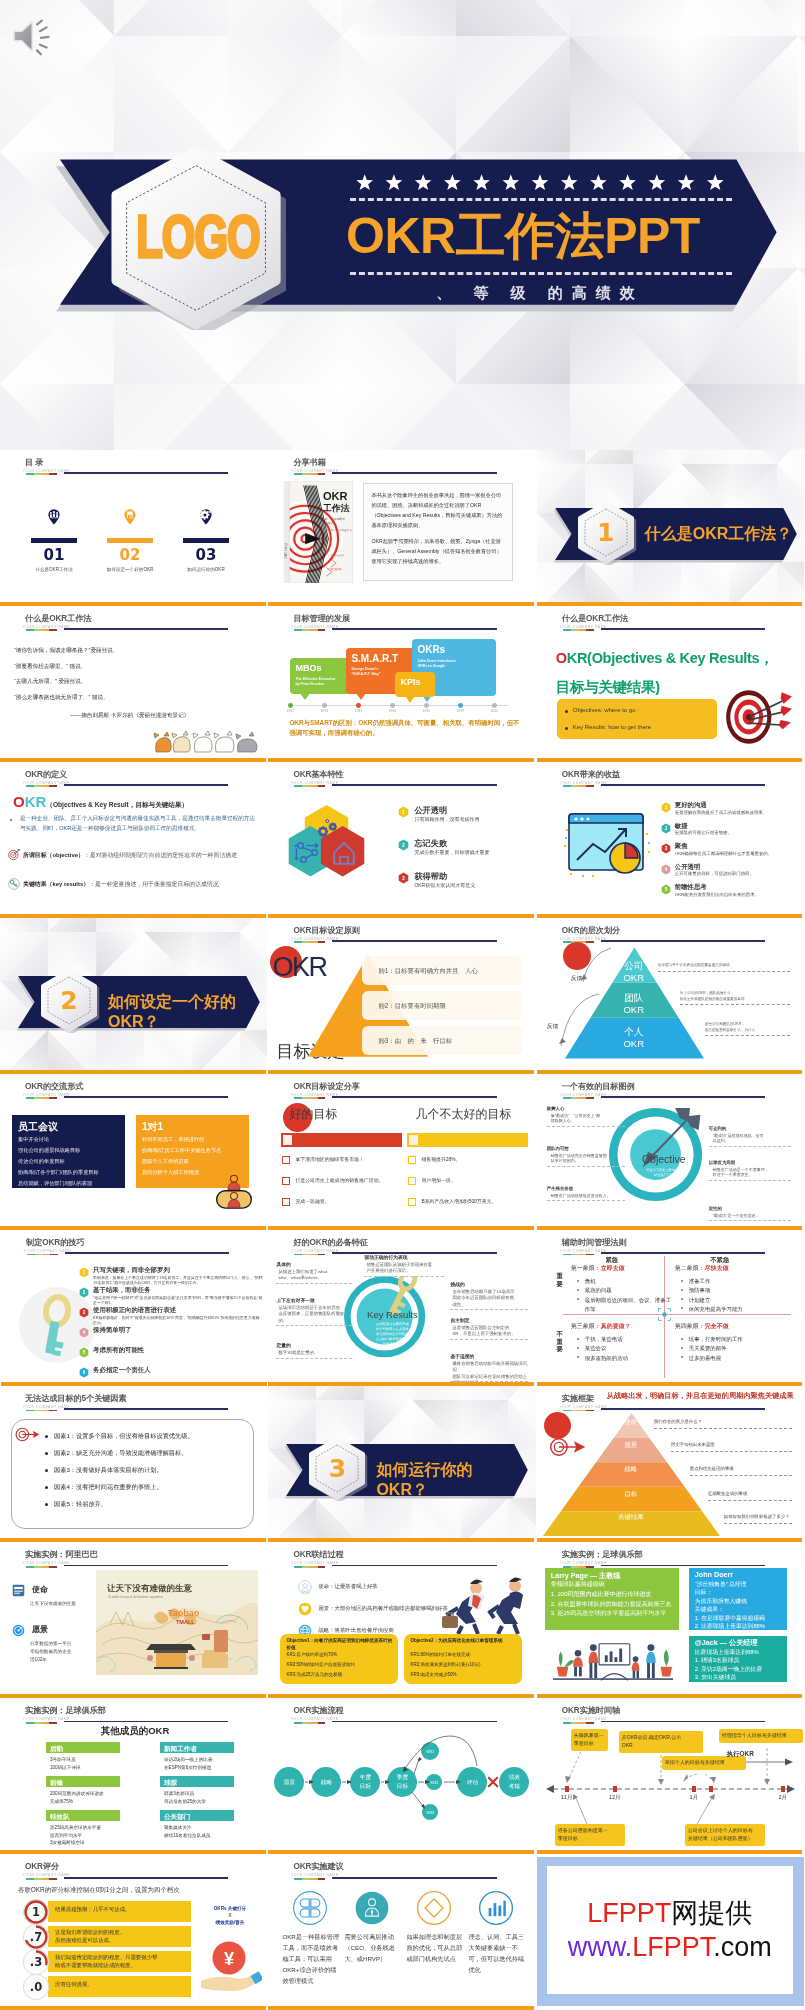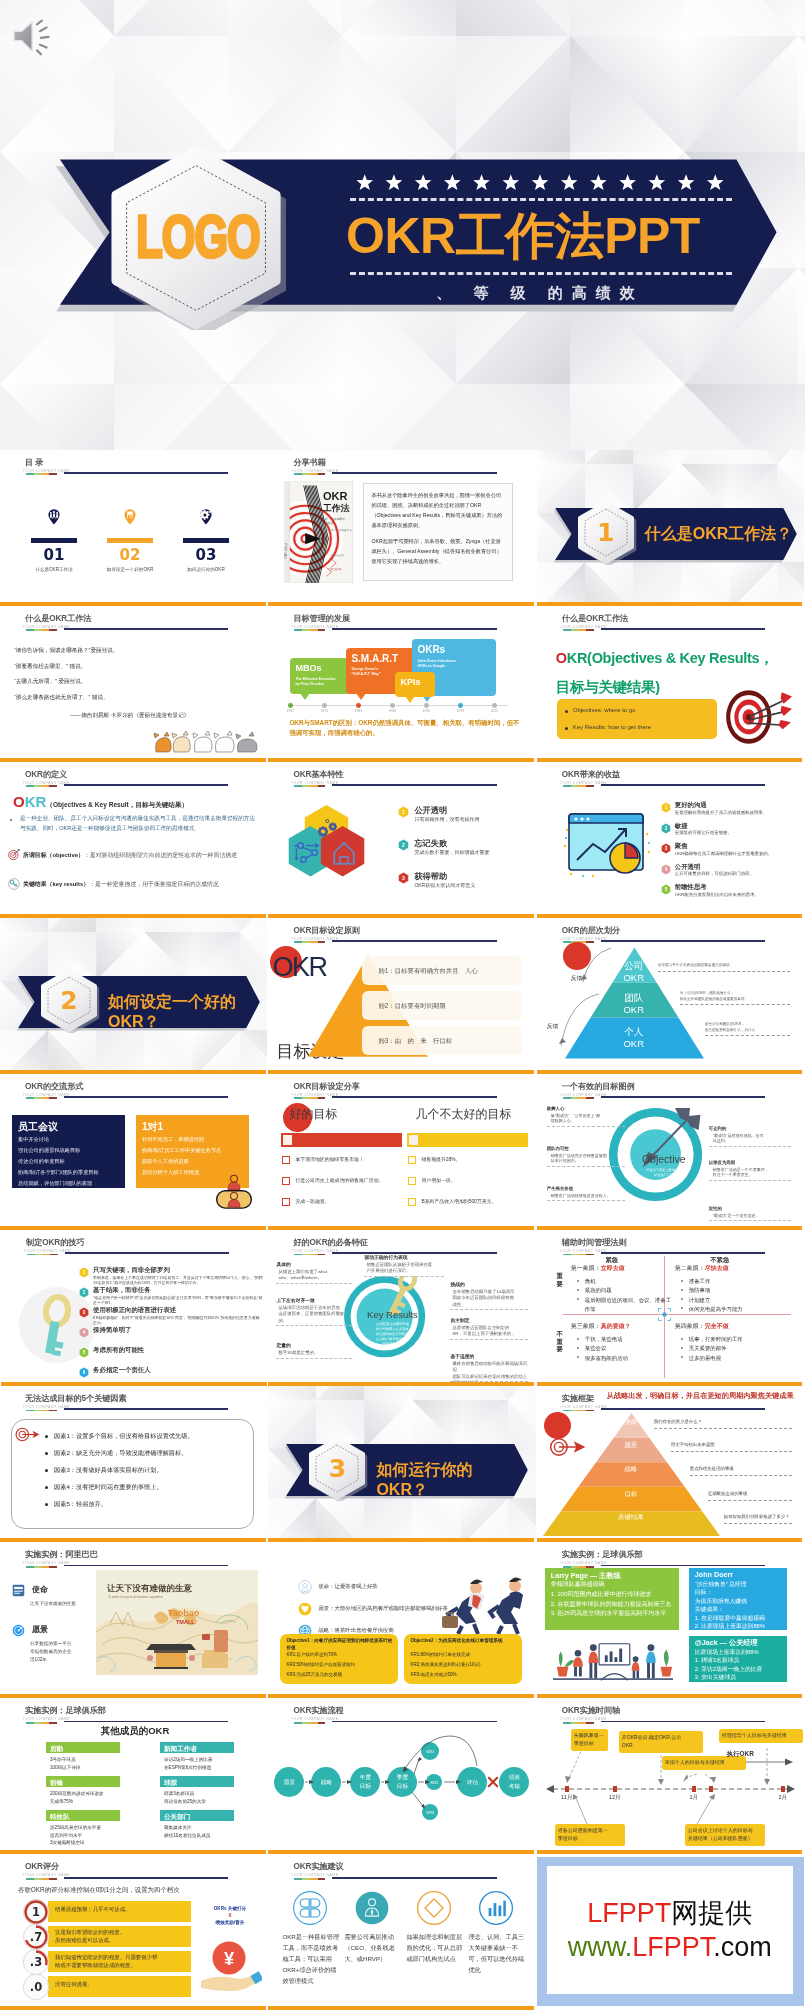--- a/index.html
+++ b/index.html
@@ -2199,20 +2199,31 @@
             <text x="11" y="21" font-size="8.5" fill="#4a4238" font-weight="bold">让天下没有难做的生意</text>
             <text x="12" y="28" font-size="3" fill="#8a7a5a" font-style="italic">To make it easy to do business anywhere</text>
             <text x="72" y="46" font-size="9" fill="#e08020" font-weight="bold" opacity="0.85">Taobao</text>
             <text x="80" y="54" font-size="5.5" fill="#c0392b" font-weight="bold">TMALL</text>
           </svg>
         </div>
         <div class="obar"></div>
       </div>
       <div class="sl c2">
         <div class="bd">
+          <div class="sh">
+            <div class="t">OKR联结过程</div>
+            <div class="cn">YOUR COMPANY NAME</div>
+            <div class="seg">
+              <i style="background: rgb(75, 176, 154);"></i>
+              <i style="background: rgb(180, 207, 110);"></i>
+              <i style="background: rgb(240, 169, 60);"></i>
+              <i style="background: rgb(142, 59, 59);"></i>
+            </div>
+            <div class="line"></div>
+          </div>
           <svg viewBox="0 0 20 20" style="position: absolute; left: 30px; top: 38px; width: 14px; height: 14px;">
             <circle cx="10" cy="10" r="9" fill="none" stroke="#bcd6ef" stroke-width="1.4"></circle>
             <circle cx="10" cy="8" r="3" fill="none" stroke="#bcd6ef" stroke-width="1.4"></circle>
             <path d="M7 12 L5 19 L10 16 L15 19 L13 12" fill="none" stroke="#bcd6ef" stroke-width="1.4"></path>
           </svg>
           <div style="position: absolute; left: 50px; top: 40.5px; width: 180px; font-size: 5.4px; color: rgb(58, 58, 58); line-height: 1.4;">使命：让爱茶者喝上好茶</div>
           <svg viewBox="0 0 20 20" style="position: absolute; left: 30px; top: 60px; width: 14px; height: 14px;">
             <circle cx="10" cy="10" r="9" fill="#f5c518"></circle>
             <path d="M10 15 q-5 -4 -5 -7 a2.6 2.6 0 0 1 5 -1 a2.6 2.6 0 0 1 5 1 q0 3 -5 7z" fill="#fff"></path>
           </svg>
@@ -2654,18 +2665,18 @@
           </svg>
           <div style="position: absolute; left: 200px; top: 78px; width: 57px; font-size: 6.2px; color: rgb(58, 58, 58); line-height: 1.75;">理念、认同、工具三大关键要素缺一不可，但可以迭代持续优化</div>
         </div>
         <div class="obar"></div>
       </div>
       <div class="sl c3">
         <div class="bd">
           <div style="position: absolute; left: 0px; top: 2.5px; width: 100%; height: 153px; background: rgb(168, 196, 234);"></div>
           <div style="position: absolute; left: 10px; top: 12px; width: 246px; height: 128px; background: rgb(255, 255, 255); display: flex; flex-direction: column; align-items: center; justify-content: center;">
             <div style="font-size: 27px; line-height: 34px; letter-spacing: 0px; white-space: nowrap;"><span style="color: rgb(232, 35, 28);">LFPPT</span><span style="color: rgb(17, 17, 17);">网提供</span></div>
-            <div style="font-size: 27px; line-height: 34px; white-space: nowrap;"><span style="color: #4d7c0f;">www.</span><span style="color: rgb(232, 35, 28);">LFPPT</span><span style="color: rgb(17, 17, 17);">.com</span></div>
+            <div style="font-size: 27px; line-height: 34px; white-space: nowrap;"><span style="color: #6d28d9;">www.</span><span style="color: rgb(232, 35, 28);">LFPPT</span><span style="color: rgb(17, 17, 17);">.com</span></div>
           </div>
         </div>
       </div>
     </div>
 </div>
 
 </body></html>

